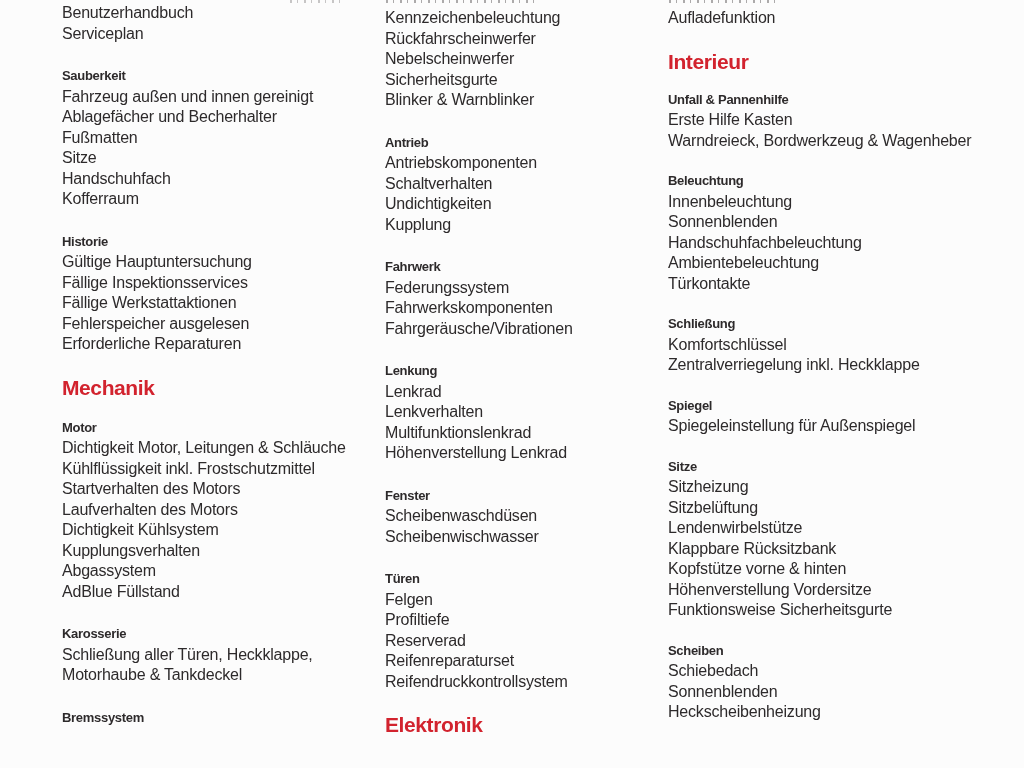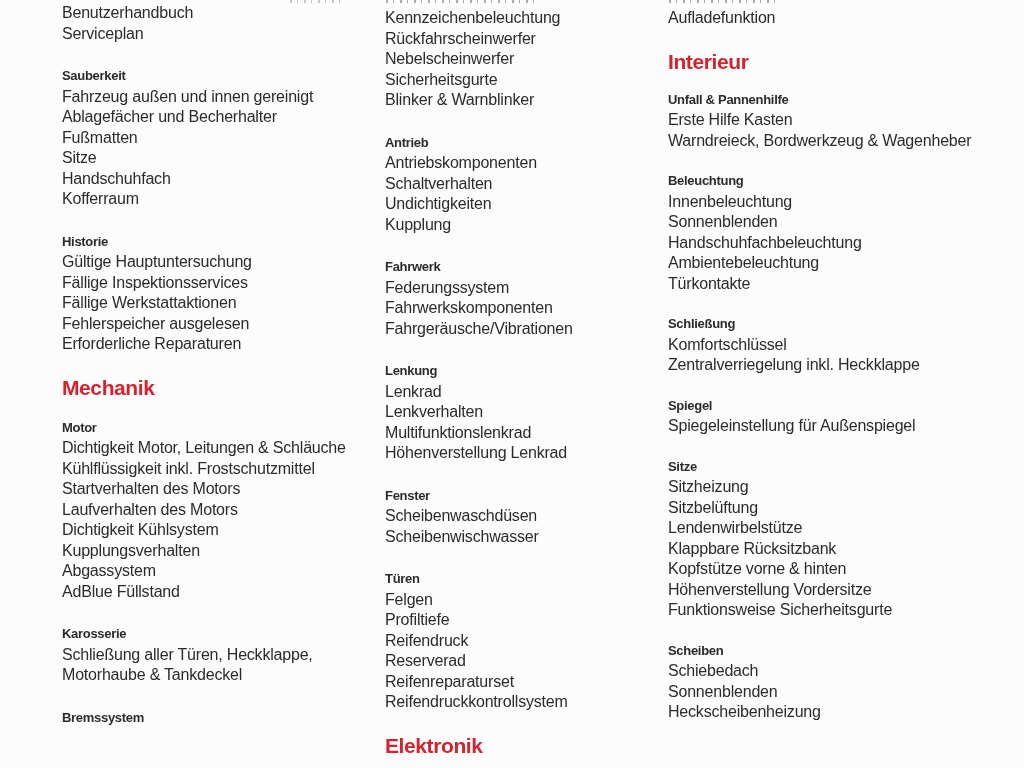--- a/index.html
+++ b/index.html
@@ -152,21 +152,20 @@
       </div>
       <div class="block section">
         <div class="sub-title">Fenster</div>
         <div class="item">Scheibenwaschdüsen</div>
         <div class="item">Scheibenwischwasser</div>
       </div>
       <div class="block section">
         <div class="sub-title">Türen</div>
         <div class="item">Felgen</div>
         <div class="item">Profiltiefe</div>
-        <div class="item">Reifendruck</div>
         <div class="item">Reserverad</div>
         <div class="item">Reifenreparaturset</div>
         <div class="item">Reifendruckkontrollsystem</div>
       </div>
       <div class="block red-heading">
         <div class="red-title">Elektronik</div>
       </div>
     </div>
   <div class="col col-3">
       <div class="block items">

